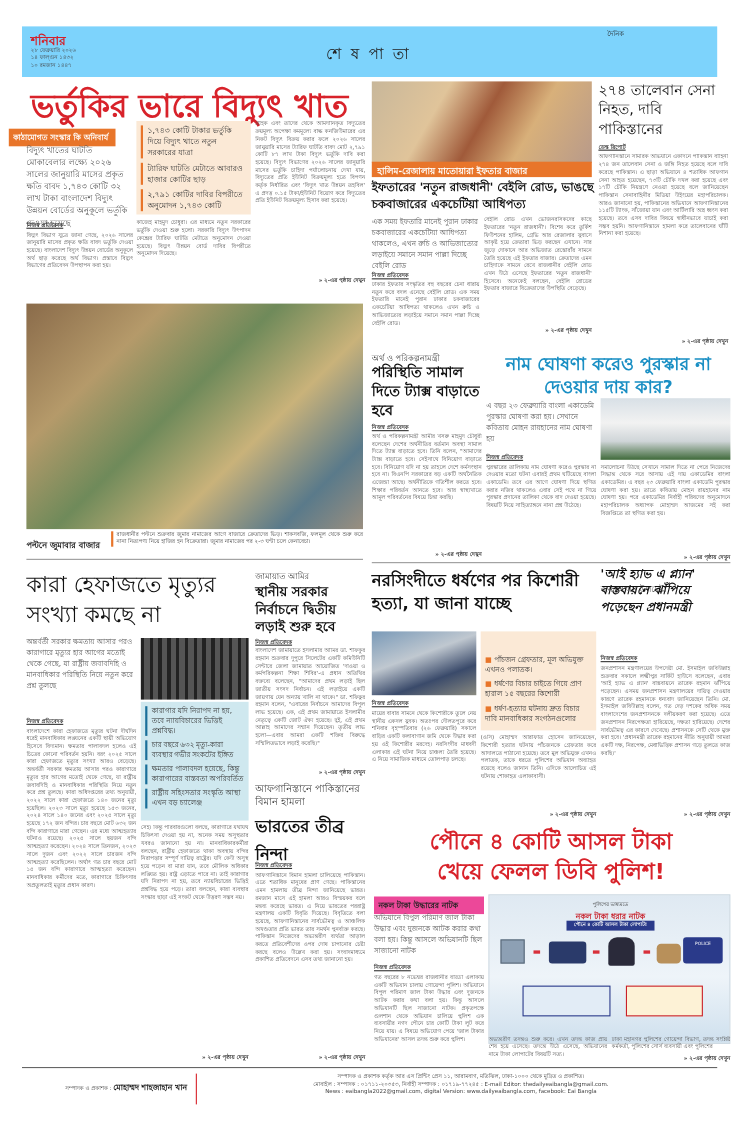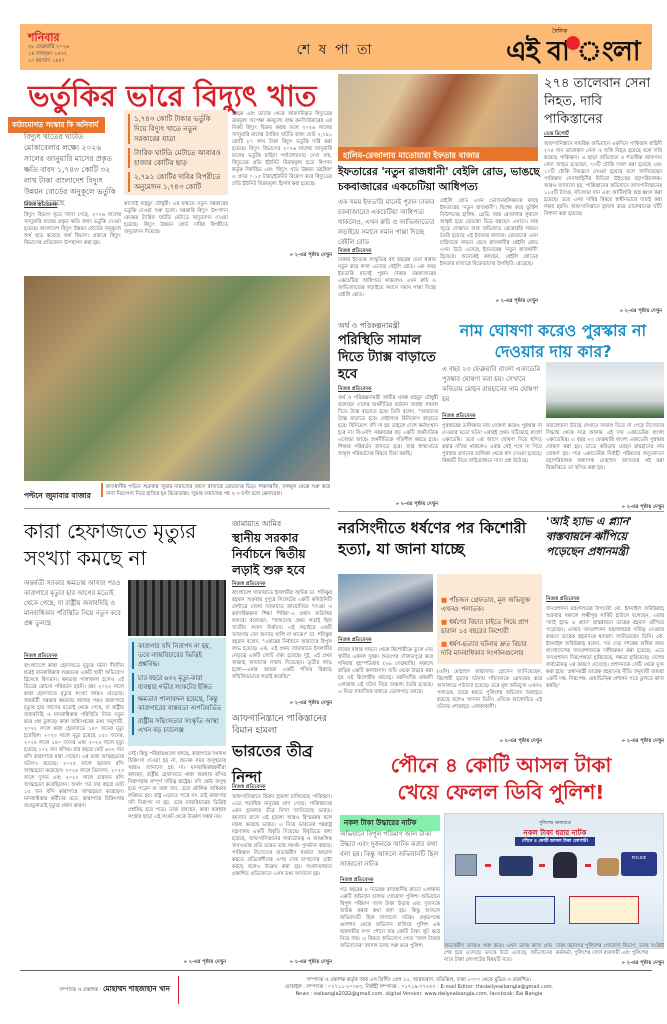--- a/index.html
+++ b/index.html
@@ -1,19 +1,19 @@
 <!DOCTYPE html>
 <html><head>
 <meta charset="utf-8">
 <style>
   * { box-sizing: border-box; margin: 0; padding: 0; }
   html, body { width: 667px; height: 1024px; background: #ffffff; overflow: hidden; }
   body { font-family: "DejaVu Sans", sans-serif; color: #222; position: relative; }
   .abs { position: absolute; }
-  .masthead { left: 20px; top: 24px; width: 632px; height: 46px; background: #fdba74; }
+  .masthead { left: 20px; top: 24px; width: 632px; height: 46px; background: #7dd3fc; }
   .mast-day { left: 8px; top: 5px; font-size: 11px; font-weight: bold; color: #d4202a; }
   .mast-dates { left: 8px; top: 19px; font-size: 5px; line-height: 7px; color: #444; }
   .mast-section { left: 240px; top: 14px; width: 150px; text-align: center; font-size: 14px; letter-spacing: 2px; color: #222; }
   .mast-logo-small { left: 532px; top: 2px; font-size: 6px; color: #222; }
   .mast-logo { left: 486px; top: 6px; font-size: 27px; font-weight: bold; color: #111; letter-spacing: -1px; }
   .mast-logo .dot { display:inline-block; width: 14px; height: 14px; border-radius: 50%; background: #e8242b; vertical-align: 10px; margin: 0 -3px; }
   .red-headline { color: #d8222a; font-weight: bold; }
   .hl { font-weight: bold; color: #111; }
   .body-text { font-size: 5px; line-height: 7px; color: #555; text-align: justify; }
   .lede { font-size: 7.5px; line-height: 11px; color: #555; }
@@ -37,23 +37,20 @@
 
 <div class="abs masthead">
   <div class="abs mast-day">শনিবার</div>
   <div class="abs mast-dates">
     <div>২৮ ফেব্রুয়ারি ২০২৬</div>
     <div>১৪ ফাল্গুন ১৪৩২</div>
     <div>১০ রমজান ১৪৪৭</div>
   </div>
   <div class="abs mast-section">শে ষ পা তা</div>
   <div class="abs mast-logo-small">দৈনিক</div>
-  <div class="abs mast-logo">
-    <span>এই বা</span><span class="dot"></span><span>ংলা</span>
-  </div>
 </div>
 
 <div class="abs red-headline" style="left:28px;top:78px;width:305px;font-size:29px;line-height:36px;">ভর্তুকির ভারে বিদ্যুৎ খাত</div>
 <div class="abs orange-tag" style="left:8px;top:117px;width:97px;">কাঠামোগত সংস্কার কি অনিবার্য</div>
 <div class="abs lede" style="left:24px;top:131px;width:97px;">বিদ্যুৎ খাতের ঘাটতি মোকাবেলার লক্ষ্যে ২০২৬ সালের জানুয়ারি মাসের প্রকৃত ক্ষতি বাবদ ১,৭৪৩ কোটি ৩২ লাখ টাকা বাংলাদেশ বিদ্যুৎ উন্নয়ন বোর্ডের অনুকূলে ভর্তুকি দেওয়া হয়েছে</div>
 <div class="abs byline" style="left:24px;top:201px;">নিজস্ব প্রতিবেদক</div>
 <div class="abs body-text" style="left:24px;top:211px;width:97px;height:50px;overflow:hidden;">বিদ্যুৎ বিভাগ সূত্রে জানা গেছে, ২০২৬ সালের জানুয়ারি মাসের প্রকৃত ক্ষতি বাবদ ভর্তুকি দেওয়া হয়েছে। বাংলাদেশ বিদ্যুৎ উন্নয়ন বোর্ডের অনুকূলে অর্থ ছাড় করেছে অর্থ বিভাগ। প্রস্তাবে বিদ্যুৎ বিভাগের প্রতিবেদন উপস্থাপন করা হয়।</div>
 <div class="abs peach-box" style="left:124px;top:110px;width:104px;height:85px;padding:4px;">
   <div class="point">১,৭৪৩ কোটি টাকার ভর্তুকি দিয়ে বিদ্যুৎ খাতে নতুন সরকারের যাত্রা</div>
   <div class="point">ট্যারিফ ঘাটতি মেটাতে আবারও হাজার কোটির ছাড়</div>
@@ -140,21 +137,21 @@
 <div class="abs" style="left:546px;top:530px;width:118px;font-size:7.5px;color:#444;">জনপ্রশাসন উপদেষ্টা</div>
 <div class="abs hl" style="left:546px;top:514px;width:118px;font-size:11px;line-height:15px;font-style:italic;">'আই হ্যাভ এ প্ল্যান' বাস্তবায়নে ঝাঁপিয়ে পড়েছেন প্রধানমন্ত্রী</div>
 <div class="abs byline" style="left:546px;top:595px;">নিজস্ব প্রতিবেদক</div>
 <div class="abs body-text" style="left:546px;top:605px;width:118px;height:132px;overflow:hidden;">জনপ্রশাসন মন্ত্রণালয়ের উপদেষ্টা মো. ইসমাইল জবিউল্লাহ শুক্রবার সকালে লক্ষ্মীপুর সার্কিট হাউসে বলেছেন, এবার 'আই হ্যাভ এ প্ল্যান' বাস্তবায়নে তারেক রহমান ঝাঁপিয়ে পড়েছেন। এসময় জনপ্রশাসন মন্ত্রণালয়ের দায়িত্ব দেওয়ার কারণে তারেক রহমানকে ধন্যবাদ জানিয়েছেন তিনি। মো. ইসমাইল জবিউল্লাহ বলেন, গত দেড় দশকের অধিক সময় বাংলাদেশের জনপ্রশাসনকে দলীয়করণ করা হয়েছে। এতে জনপ্রশাসন নিরপেক্ষতা হারিয়েছে, দক্ষতা হারিয়েছে। দেশের সার্বভৌমত্ব এর কারণে দেখেছে। প্রশাসনকে সেটি থেকে মুক্ত করা হবে। 'প্রধানমন্ত্রী তারেক রহমানের নীতি অনুযায়ী আমরা একটি দক্ষ, নিরপেক্ষ, মেধাভিত্তিক প্রশাসন গড়ে তুলতে কাজ করছি।'</div>
 <div class="abs cont" style="left:546px;top:737px;width:118px;">» ২-এর পৃষ্ঠায় দেখুন</div>
 
 <div class="abs red-headline" style="left:338px;top:752px;width:326px;text-align:center;font-size:20px;line-height:27px;font-weight:bold;">
   <div>পৌনে ৪ কোটি আসল টাকা</div>
   <div>খেয়ে ফেলল ডিবি পুলিশ!</div>
 </div>
-<div class="abs" style="left:340px;top:815px;width:100px;background:#86efac;color:#222;font-size:7px;font-weight:bold;padding:2px 4px;">নকল টাকা উদ্ধারের নাটক</div>
+<div class="abs" style="left:340px;top:815px;width:100px;background:#ec4899;color:#222;font-size:7px;font-weight:bold;padding:2px 4px;">নকল টাকা উদ্ধারের নাটক</div>
 <div class="abs lede" style="left:340px;top:829px;width:100px;font-size:6.5px;line-height:10px;">অভিযানে বিপুল পরিমাণ জাল টাকা উদ্ধার এবং দুজনকে আটক করার কথা বলা হয়। কিন্তু আসলে অভিযানটি ছিল সাজানো নাটক</div>
 <div class="abs byline" style="left:340px;top:876px;">নিজস্ব প্রতিবেদক</div>
 <div class="abs body-text" style="left:340px;top:886px;width:100px;height:80px;overflow:hidden;">গত বছরের ৮ নভেম্বর রাজধানীর বাড্ডা এলাকায় একটি অভিযান চালায় গোয়েন্দা পুলিশ। অভিযানে বিপুল পরিমাণ জাল টাকা উদ্ধার এবং দুজনকে আটক করার কথা বলা হয়। কিন্তু আসলে অভিযানটি ছিল সাজানো নাটক। প্রকৃতপক্ষে গুলশান থেকে অভিযান চালিয়ে পুলিশ এক ব্যবসায়ীর নগদ পৌনে চার কোটি টাকা লুট করে নিয়ে যায়। এ বিষয়ে অভিযোগ পেয়ে 'জাল টাকার অভিযানের' আসল তদন্ত শুরু করে পুলিশ।</div>
 <div class="abs infographic" style="left:444px;top:813px;width:220px;height:136px;">
   <div class="abs" style="left:0;top:6px;width:220px;text-align:center;font-size:4.5px;color:#333;">পুলিশের ভাষ্যমতে</div>
   <div class="abs" style="left:0;top:13px;width:220px;text-align:center;font-size:7px;font-weight:bold;color:#c8202a;">নকল টাকা ধরার নাটক</div>
   <div class="abs" style="left:70px;top:23px;width:80px;text-align:center;font-size:4.5px;font-weight:bold;color:#fff;background:#2a3a8a;padding:1px;">পৌনে ৪ কোটি আসল টাকা লোপাট!</div>
   <div class="abs" style="left:10px;top:40px;width:22px;height:22px;background:#8da0b4;border:1px solid #5a6a7a;"></div>
   <div class="abs" style="left:40px;top:50px;width:6px;height:3px;background:#d8303a;"></div>
   <div class="abs" style="left:54px;top:42px;width:34px;height:20px;background:#2a3a6a;border-radius:3px;"></div>

